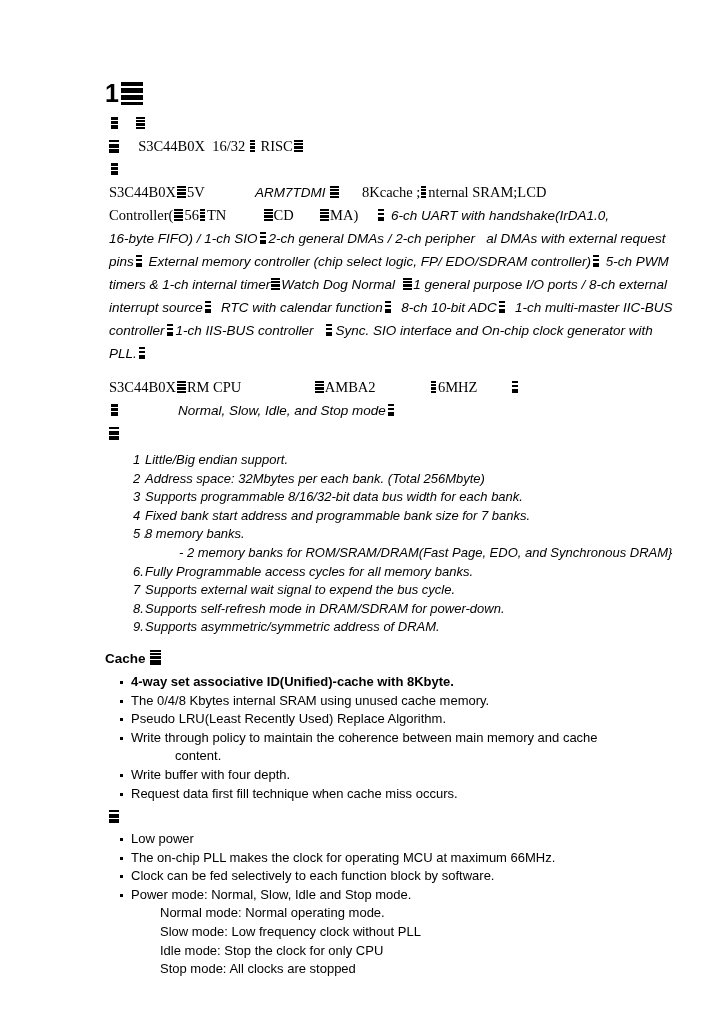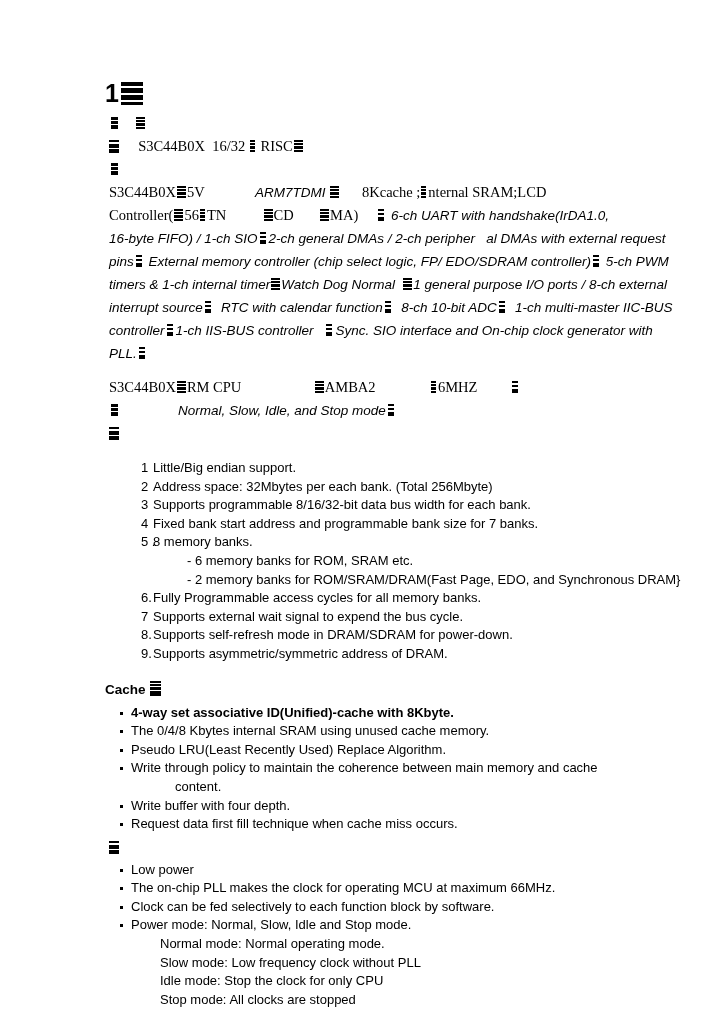--- a/index.html
+++ b/index.html
@@ -150,23 +150,24 @@
 
   
   .marker-line {
     height: 19px;
     line-height: 19px;
     white-space: pre;
   }
 
   
   .num-list {
-    margin: 16px;
+    margin: 8px;
     padding: 0;
     list-style: none;
+    font-style: italic;
   }
   .num-item {
     font-family: "Liberation Sans", sans-serif;
     font-size: 13px;
     line-height: 18.6px;
     padding-left: 20px;
     white-space: pre;
   }
   .num-item .marker {
     display: inline-block;
@@ -266,21 +267,20 @@
     <div class="serif-line"><span class="glyph g2"></span>                <span class="sans-run">Normal, Slow, Idle, and Stop mode</span><span class="glyph pound"></span></div>
 
     <div class="serif-line marker-line"><span class="glyph g3"></span></div>
 
     <ul class="num-list">
       <li class="num-item"><span class="marker">1</span><span>Little/Big endian support.</span></li>
       <li class="num-item"><span class="marker">2</span><span>Address space: 32Mbytes per each bank. (Total 256Mbyte)</span></li>
       <li class="num-item"><span class="marker">3</span><span>Supports programmable 8/16/32-bit data bus width for each bank.</span></li>
       <li class="num-item"><span class="marker">4</span><span>Fixed bank start address and programmable bank size for 7 banks.</span></li>
       <li class="num-item"><span class="marker">5 .</span><span>8 memory banks.</span></li>
-      <li class="sub-item"><span>- 6 memory banks for ROM, SRAM etc.</span></li>
       <li class="sub-item"><span>- 2 memory banks for ROM/SRAM/DRAM(Fast Page, EDO, and Synchronous DRAM}</span></li>
       <li class="num-item"><span class="marker">6.</span><span>Fully Programmable access cycles for all memory banks.</span></li>
       <li class="num-item"><span class="marker">7</span><span>Supports external wait signal to expend the bus cycle.</span></li>
       <li class="num-item"><span class="marker">8.</span><span>Supports self-refresh mode in DRAM/SDRAM for power-down.</span></li>
       <li class="num-item"><span class="marker">9.</span><span>Supports asymmetric/symmetric address of DRAM.</span></li>
     </ul>
 
     <div class="sec-head"><span>Cache</span> <span class="glyph tall"></span></div>
 
     <ul class="bul-list">

